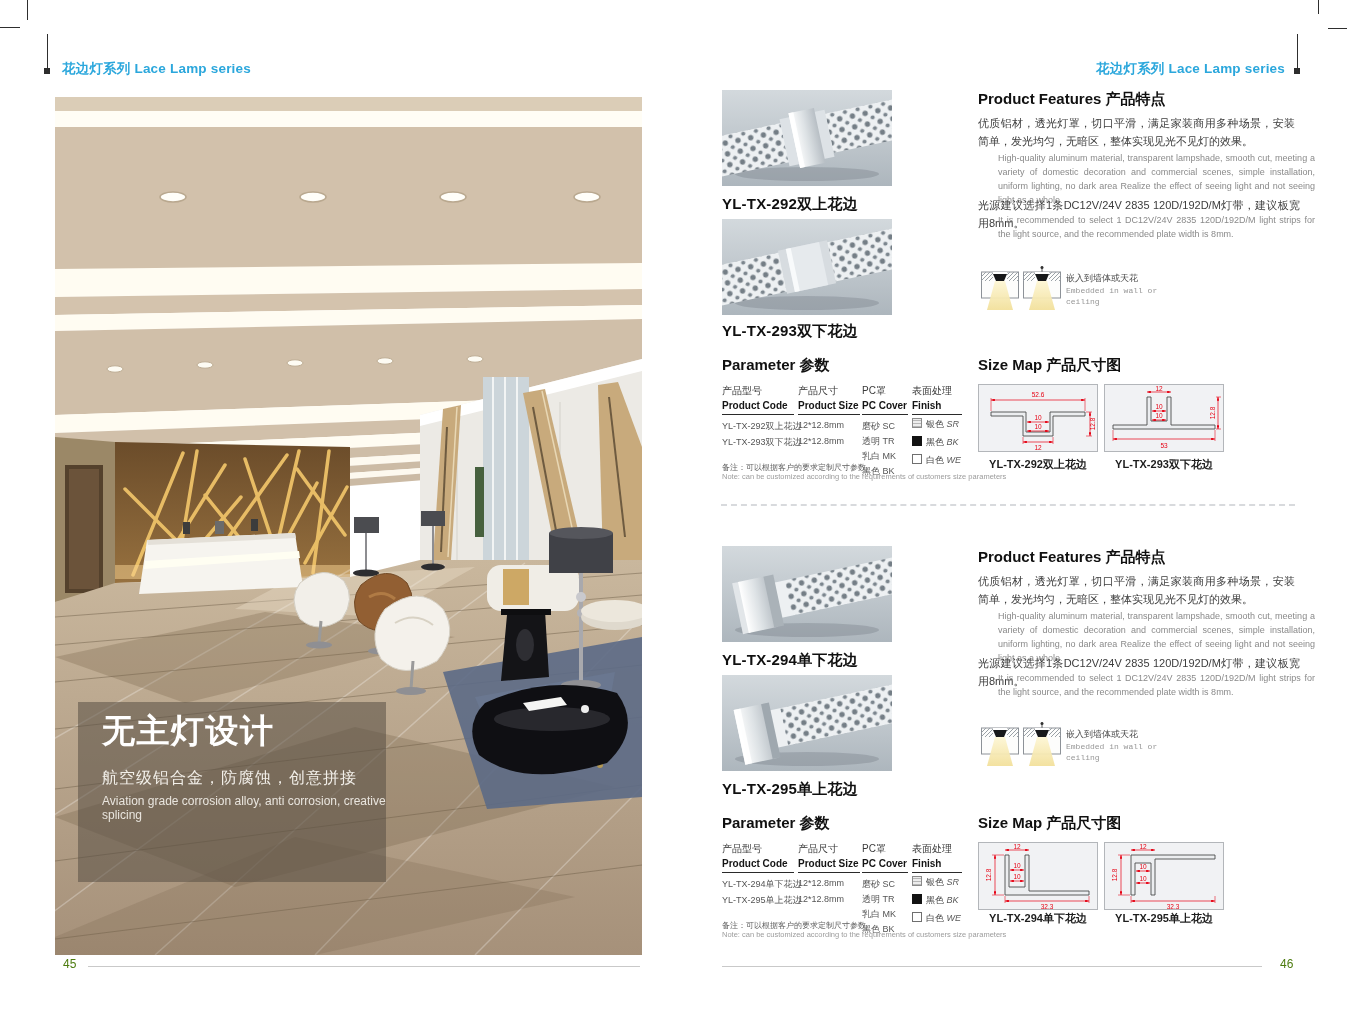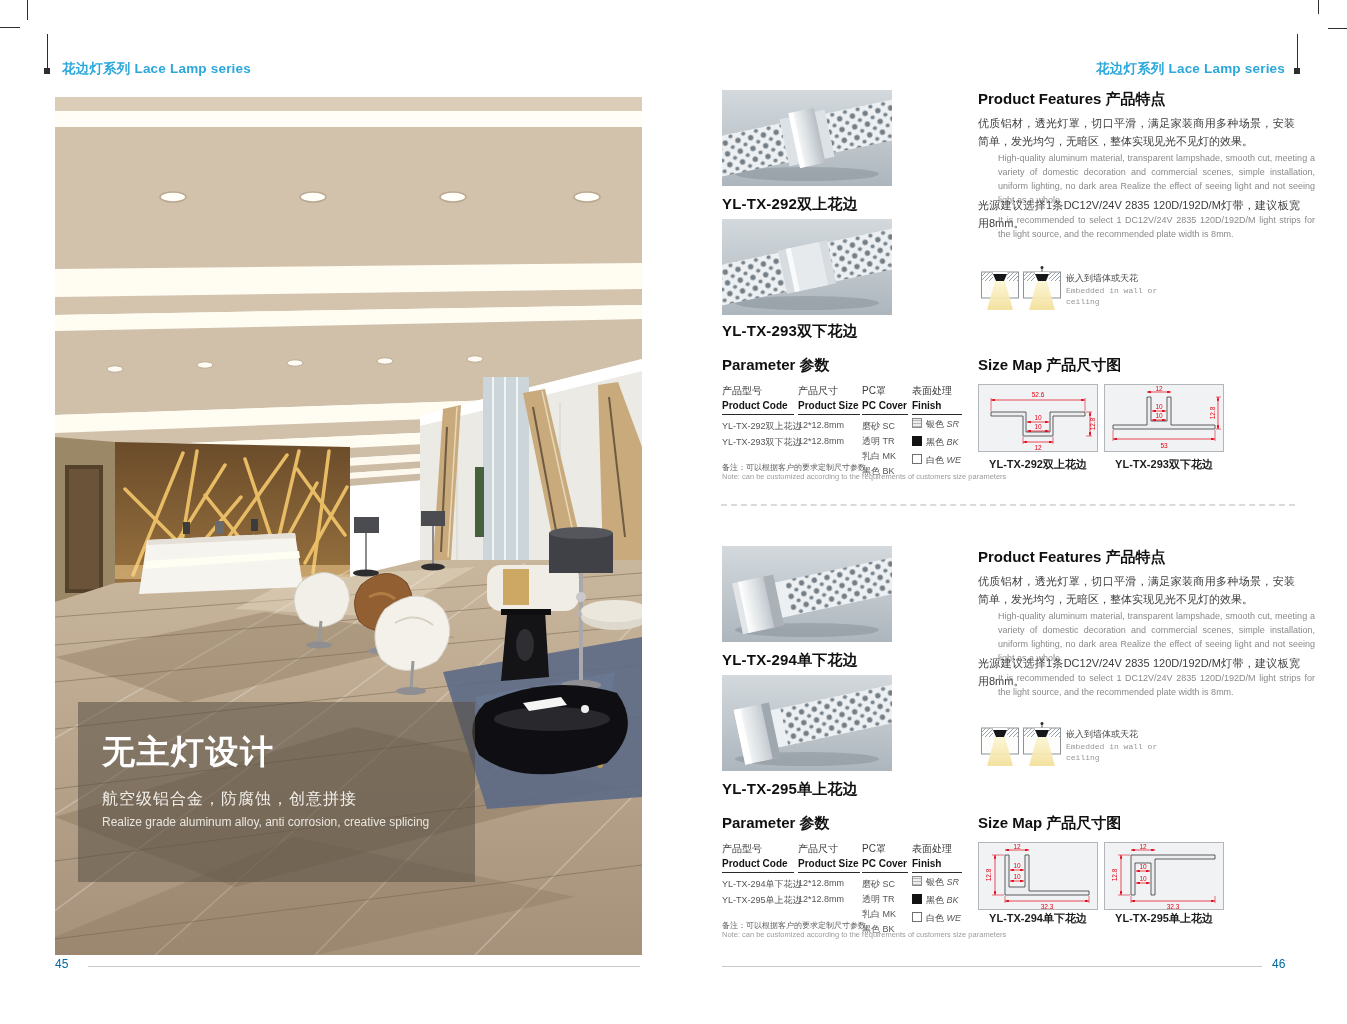--- a/index.html
+++ b/index.html
@@ -22,21 +22,21 @@
   .fin .code{font-style:italic;color:#5a5a5a;}
   .sw{display:inline-block;width:8px;height:8px;margin-right:4px;vertical-align:-1px;}
   .sw-silver{background:repeating-linear-gradient(0deg,#b7b7b7 0 1px,#ededed 1px 3px);border:1px solid #8b8b8b;}
   .sw-black{background:#121212;border:1px solid #121212;}
   .sw-white{background:#ffffff;border:1px solid #6f6f6f;}
   .note-cn{font-size:8px;color:#5f5f5f;}
   .note-en{font-size:7.5px;color:#9c9c9c;}
   .sbox{width:118px;height:66px;background:#f1f2f4;border:1px solid #b3b6ba;}
   .scap{font-size:11px;font-weight:bold;color:#1d1d1d;text-align:center;width:120px;}
   .dash{border-top:2px dashed #d8dadd;}
-  .pagenum{font-size:12px;color:#0369a1;}
+  .pagenum{font-size:12px;color:#4d7c0f;margin-left:8px;}
   .pline{height:1px;background:#c9c9c9;}
   .mark{background:#2e2e2e;}
   .hero-title{color:#fff;font-size:33px;font-weight:bold;line-height:1.32;letter-spacing:1.5px;}
   .hero-sub-cn{color:#f2efe9;font-size:16px;margin-top:15px;letter-spacing:1px;}
   .hero-sub-en{color:#e9e5de;font-size:12px;margin-top:5px;}
   svg .dim{stroke:#E60012;stroke-width:.7;}
   svg .ext{stroke:#E60012;stroke-width:.55;}
   svg text.dm{font-size:6.5px;fill:#E60012;text-anchor:middle;}
   svg .prof{fill:#eceef0;stroke:#4d4d4d;stroke-width:.9;}
 </style>
@@ -260,24 +260,24 @@
     <ellipse cx="526" cy="588" rx="20" ry="5" fill="#909094"></ellipse>
     <ellipse cx="560" cy="520" rx="34" ry="13" fill="#dfd9cd"></ellipse>
     <ellipse cx="560" cy="514" rx="34" ry="11" fill="#ece7dc"></ellipse>
     <path d="M430,606 q64,-30 132,-10 q26,36 -10,70 q-84,26 -128,-8 q-16,-30 6,-52 z" fill="#0f0f13"></path>
     <ellipse cx="497" cy="622" rx="58" ry="12" fill="#2b2b31" opacity=".9"></ellipse>
     <polygon points="468,606 506,600 512,608 474,614" fill="#f5f5f3"></polygon>
     <circle cx="530" cy="612" r="4" fill="#eeeeee"></circle>
   </g>
 </svg>
   
-  <div class="abs" style="left:23px;top:605px;width:397px;height:180px;background:rgba(88,78,68,.55);padding:28px 0 0 24px;box-sizing:border-box">
+  <div class="abs" style="left:23px;top:605px;width:308px;height:180px;background:rgba(88,78,68,.55);padding:7px 0 0 24px;box-sizing:border-box">
     <div class="hero-title">无主灯设计</div>
     <div class="hero-sub-cn">航空级铝合金，防腐蚀，创意拼接</div>
-    <div class="hero-sub-en">Realize grade aluminum alloy, anti corrosion, creative splicing</div>
+    <div class="hero-sub-en">Aviation grade corrosion alloy, anti corrosion, creative splicing</div>
   </div>
 </div>
 
 <div class="abs" style="left:722px;top:90px">
 <svg width="170" height="96" viewBox="0 0 170 96">
   <rect width="170" height="96" fill="url(#pbg)"></rect>
   <ellipse cx="85" cy="84" rx="72" ry="7" fill="#69727a" opacity=".3"></ellipse>
   <g transform="rotate(-12 85 48)">
     <rect x="-30" y="28" width="230" height="40" fill="#edf0f2"></rect>
     <rect x="-30" y="28" width="92" height="40" fill="url(#holes)"></rect>

